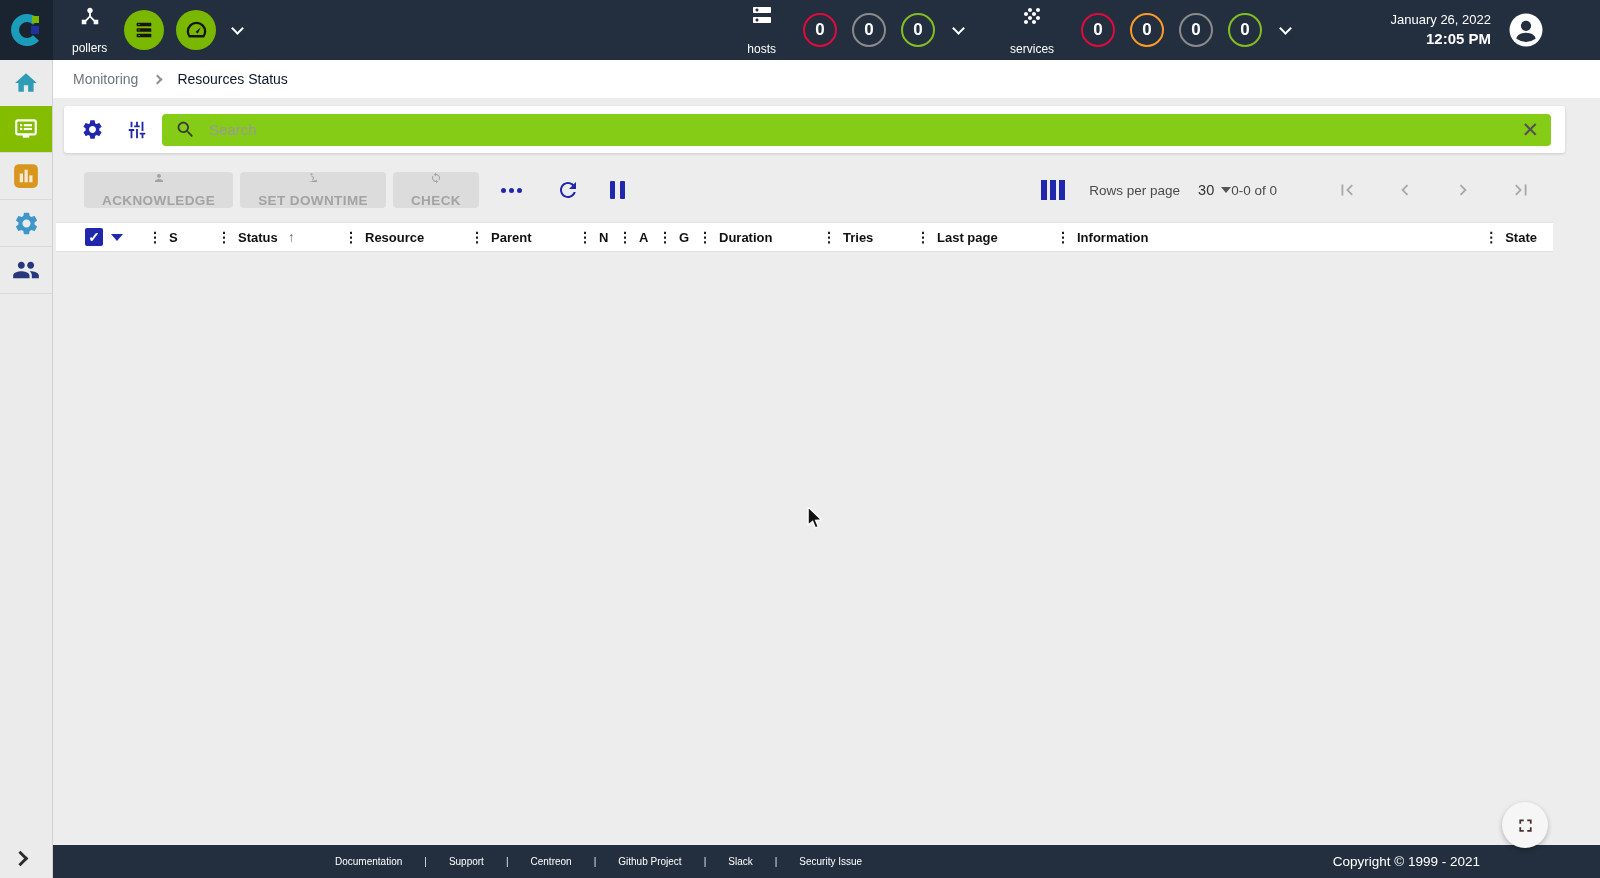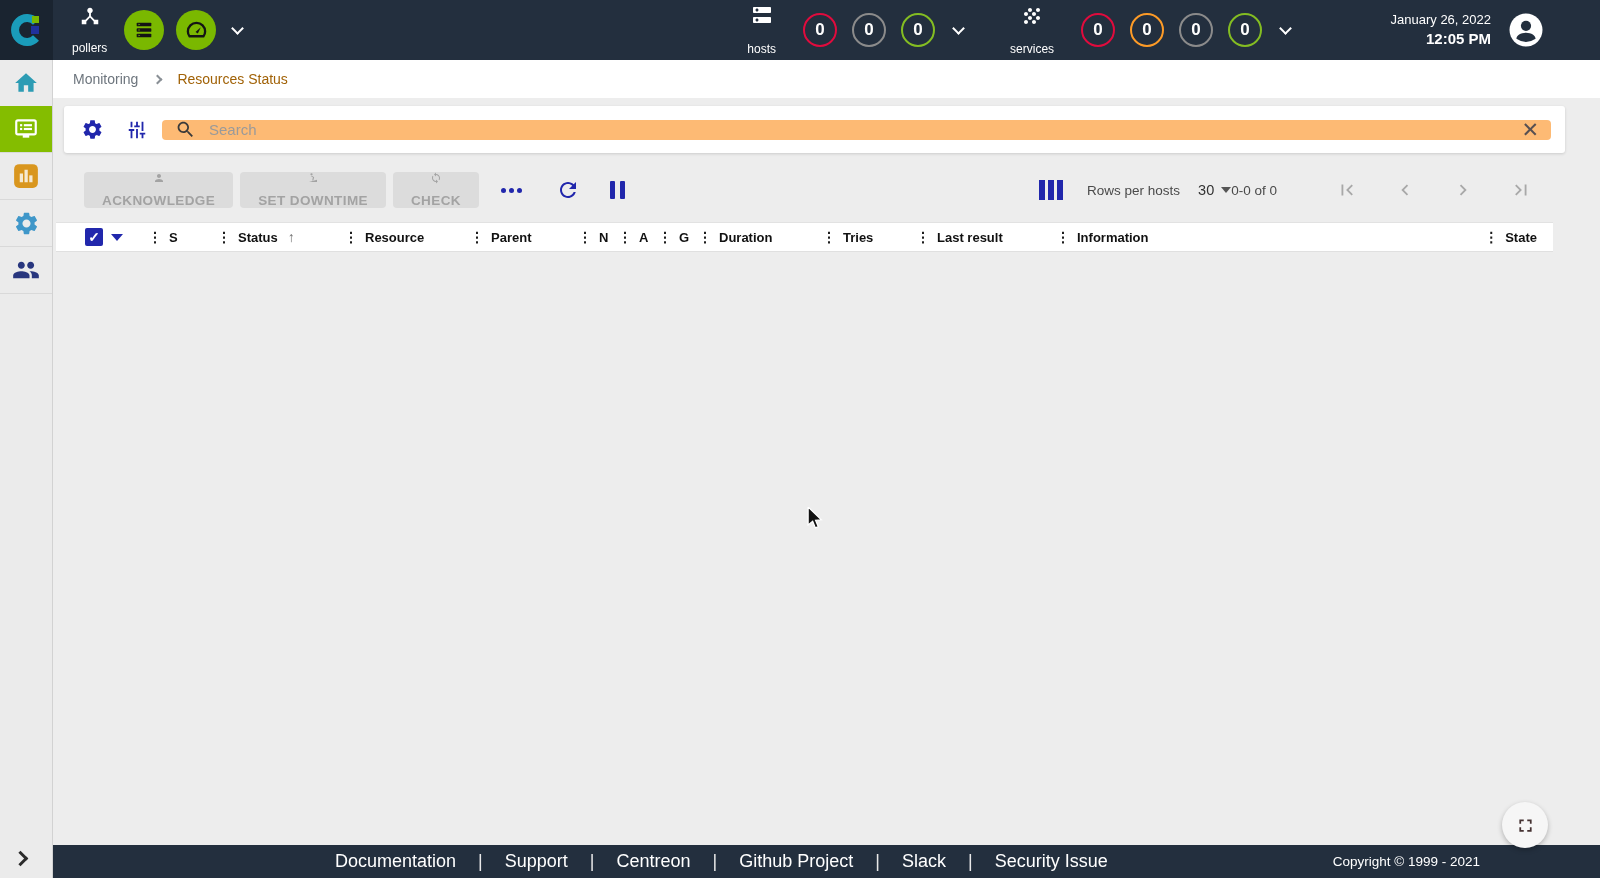--- a/index.html
+++ b/index.html
@@ -27,27 +27,27 @@
   .sidebar { position:absolute; left:0; top:60px; bottom:0; width:53px; background:#ebebeb; border-right:1px solid #d2d2d2; }
   .side-item { width:100%; height:46px; display:flex; align-items:center; justify-content:center; cursor:pointer; }
   .side-item.selected { background:#84bd00; }
   .side-divider { height:1px; background:#d9d9d9; margin:0; }
   .collapse-chev { position:absolute; left:15px; bottom:14px; width:11px; height:11px; border-right:3px solid #2b2b2b; border-bottom:3px solid #2b2b2b; transform:rotate(-45deg); cursor:pointer; }
 
   
   .main { position:absolute; left:53px; top:60px; right:0; bottom:0; background:#ededed; }
   .breadcrumb-bar { height:38px; background:#fff; display:flex; align-items:center; padding-left:20px; font-size:14px; color:#6d757d; }
   .breadcrumb-bar .crumb-sep { width:7px; height:7px; border-right:2px solid #8a9096; border-bottom:2px solid #8a9096; transform:rotate(-45deg); margin:0 16px; }
-  .breadcrumb-bar .crumb-current { color:#a16207; }
+  .breadcrumb-bar .crumb-current { color:#0f172a; }
 
   .filter-panel { position:absolute; left:11px; top:46px; width:1501px; height:47px; background:#fff; border-radius:3px; box-shadow:0 1px 3px rgba(0,0,0,0.14); display:flex; align-items:center; padding:0 14px 0 17px; }
   .filter-select { margin-left:15px; width:203px; height:32px; background:#e7e7e7; border-radius:4px; display:flex; align-items:center; padding:0 10px 0 13px; font-size:15px; color:#2a2a2a; cursor:pointer; }
   .filter-select .sel-caret { margin-left:auto; width:0; height:0; border-left:6px solid transparent; border-right:6px solid transparent; border-top:7px solid #6d6d6d; }
   .tune-btn { margin-left:22px; cursor:pointer; display:flex; }
-  .search-box { margin-left:14px; flex:1; height:20px; background:#fdba74; border-radius:4px; display:flex; align-items:center; padding:0 12px 0 13px; }
+  .search-box { margin-left:14px; flex:1; height:32px; background:#84cc16; border-radius:4px; display:flex; align-items:center; padding:0 12px 0 13px; }
   .search-box input { flex:1; border:none; outline:none; background:transparent; font-size:15px; color:#333; margin-left:13px; font-family:"Liberation Sans", sans-serif; }
   .search-box input::placeholder { color:#9a9a9a; }
   .clear-x { font-size:21px; color:#575052; cursor:pointer; line-height:1; }
 
   .toolbar { position:absolute; left:31px; right:67px; top:110px; height:40px; display:flex; align-items:center; }
   .tb-btn { height:36px; background:#dcdcdc; border:none; border-radius:4px; color:#a3a3a3; font-size:13.5px; font-weight:bold; letter-spacing:0.4px; display:flex; align-items:center; gap:9px; padding:0 18px; font-family:"Liberation Sans", sans-serif; cursor:default;flex-direction:column; }
   .tb-btn + .tb-btn { margin-left:7px; }
   .more-dots { margin-left:18px; display:flex; gap:3px; cursor:pointer; padding:4px; }
   .more-dots i { width:5px; height:5px; border-radius:50%; background:#2127ac; }
   .icon-btn { margin-left:30px; cursor:pointer; display:flex; align-items:center; }
@@ -73,21 +73,21 @@
   .sel-cell { display:flex; align-items:center; width:63px; flex:none; }
   .cbx { width:18px; height:18px; background:#2127ac; border-radius:2px; color:#fff; font-size:14px; font-weight:bold; display:flex; align-items:center; justify-content:center; cursor:pointer; }
   .cbx-caret { margin-left:8px; width:0; height:0; border-left:6px solid transparent; border-right:6px solid transparent; border-top:7px solid #2127ac; cursor:pointer; }
   .w-s{width:69px;} .w-status{width:127px;} .w-res{width:126px;} .w-par{width:108px;}
   .w-n{width:40px;} .w-a{width:40px;} .w-g{width:40px;} .w-dur{width:124px;} .w-tr{width:94px;} .w-lc{width:140px;}
   .w-info{flex:1;} .w-state{flex:none; padding-right:16px;}
   .empty-row { height:28px; display:flex; align-items:center; justify-content:center; font-size:14px; color:#555; border-bottom:1px solid #d6d6d6; }
 
   
   .footer { position:absolute; left:53px; right:0; bottom:0; height:33px; background:#232f3e; display:flex; align-items:center; justify-content:space-between; padding:0 120px 0 282px; color:#fff; }
-  .flinks { display:flex; align-items:flex-end; gap:0; font-size:18px; }
+  .flinks { display:flex; align-items:flex-end; gap:0; font-size:10px; }
   .flink { cursor:pointer; white-space:nowrap; }
   .fsep { margin:0 22px; color:#e8e8e8; }
   .copyright { font-size:13.5px; white-space:nowrap; }
 
   .fullscreen-btn { position:absolute; right:52px; bottom:30px; width:46px; height:46px; border-radius:50%; background:#f6f6f6; box-shadow:0 2px 5px rgba(0,0,0,0.25); display:flex; align-items:center; justify-content:center; cursor:pointer; }
 
   .cursor { position:absolute; left:753px; top:447px; pointer-events:none; }
 </style>
 </head>
 <body>
@@ -278,21 +278,21 @@
           <i></i>
           <i></i>
         </div>
 
       <div class="tb-right">
         <div class="cols-icon">
             <i></i>
             <i></i>
             <i></i>
           </div>
-        <span class="rpp-label">Rows per hosts</span>
+        <span class="rpp-label">Rows per page</span>
         <div class="rpp-select">
           <span>30</span>
           <span class="sel-caret"></span>
         </div>
         <span class="range-label">0-0 of 0</span>
         <div class="pager">
           <div class="pg-btn">
             <svg width="22" height="22" viewBox="0 0 24 24" fill="#a8a8a8">
                 <path d="M18.41,16.59L13.82,12l4.59-4.59L17,6l-6,6l6,6L18.41,16.59z M6,6h2v12H6V6z"></path>
               </svg>
@@ -354,21 +354,21 @@
         <div class="hcell w-dur">
           <span class="drag">⋮</span>
           <span class="lbl">Duration</span>
         </div>
         <div class="hcell w-tr">
           <span class="drag">⋮</span>
           <span class="lbl">Tries</span>
         </div>
         <div class="hcell w-lc">
           <span class="drag">⋮</span>
-          <span class="lbl">Last result</span>
+          <span class="lbl">Last page</span>
         </div>
         <div class="hcell w-info">
           <span class="drag">⋮</span>
           <span class="lbl">Information</span>
         </div>
         <div class="hcell w-state">
           <span class="drag">⋮</span>
           <span class="lbl">State</span>
         </div>
       </div>

